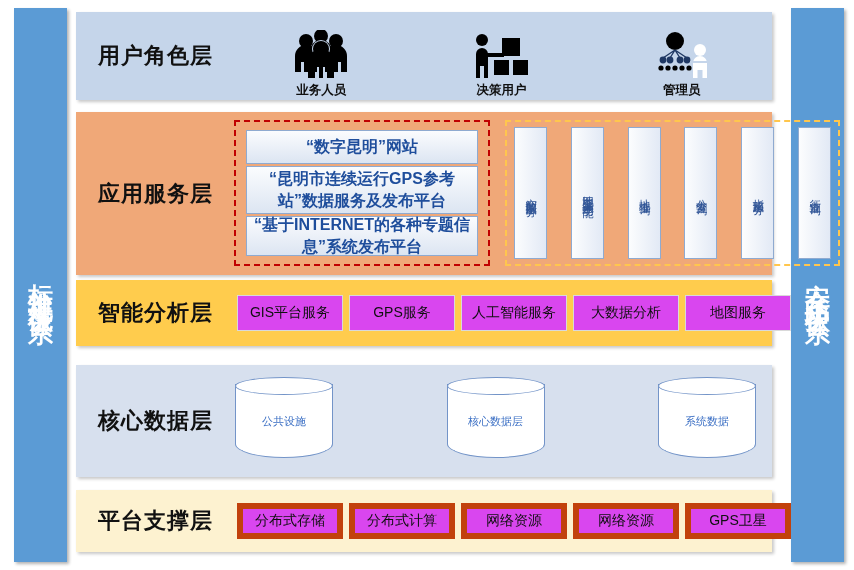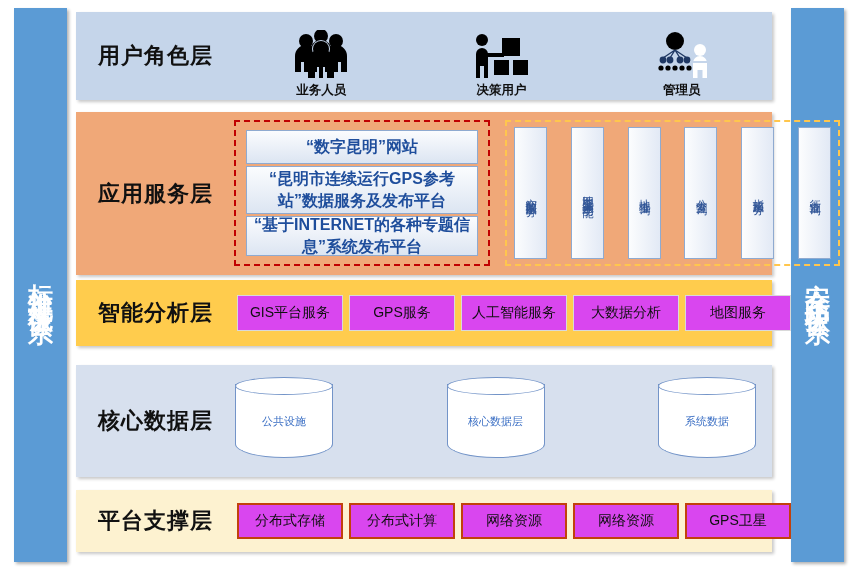--- a/index.html
+++ b/index.html
@@ -167,21 +167,21 @@
     height: 36px;
     min-width: 106px;
     display: flex;
     align-items: center;
     justify-content: center;
     font-size: 14px;
     color: #101010;
     padding: 0 8px;
     margin-left: 6px;
   }
-  #layer-support .chip { border: 2px solid #c2410c; }
+  #layer-support .chip { border: 6px solid #c2410c; }
 
   
   #layer-data {
     top: 365px; height: 112px;
     background: #D7E0EE;
   }
   .cylbar {
     display: flex;
     width: 100%;
     align-items: center;

